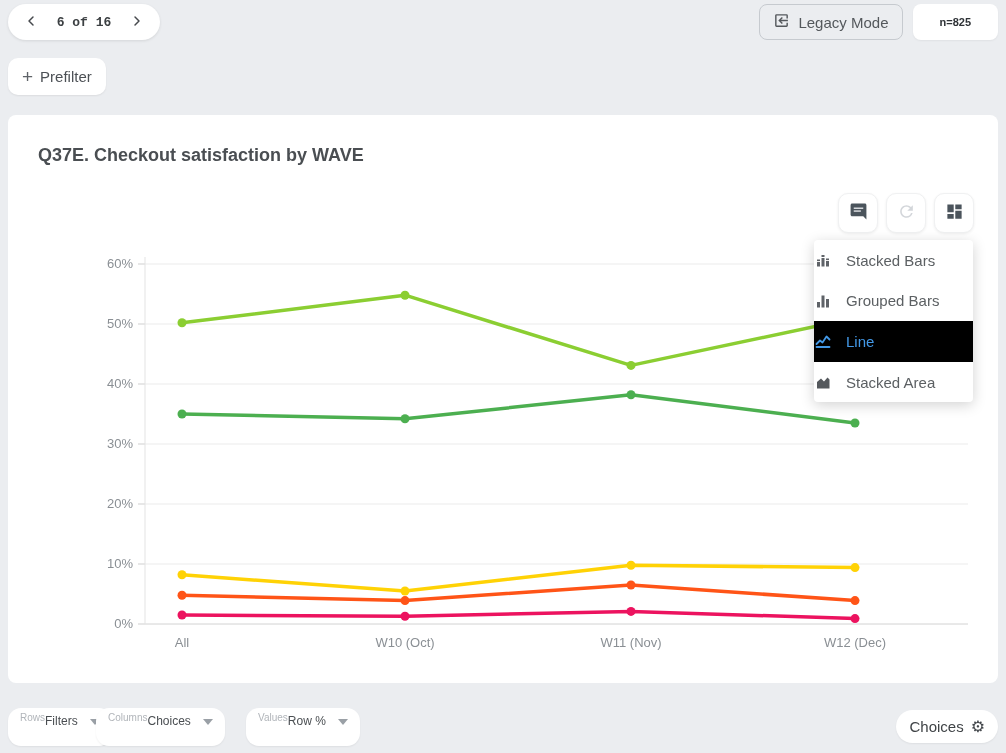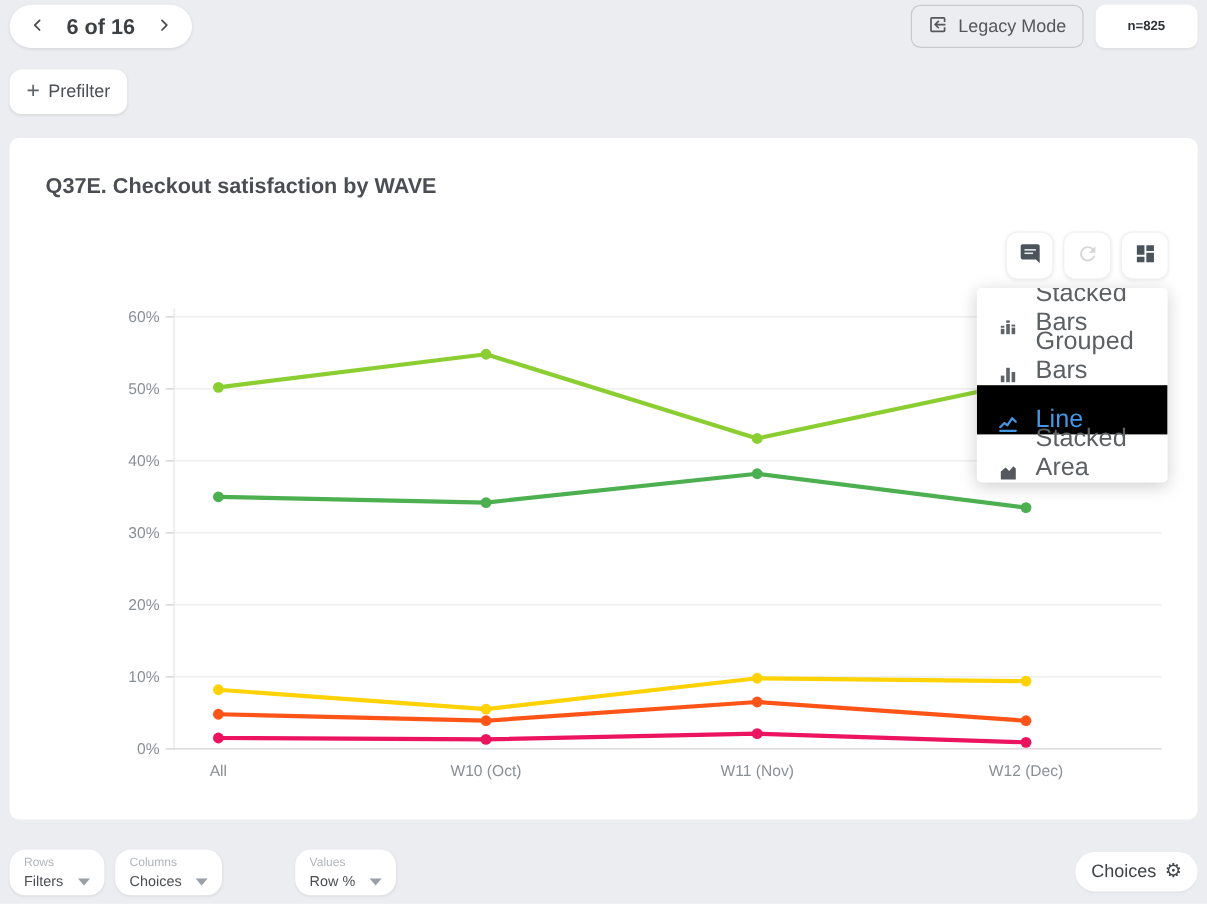--- a/index.html
+++ b/index.html
@@ -6,21 +6,21 @@
   html,body { width:1006px; height:753px; overflow:hidden;
     font-family:"Liberation Sans", sans-serif; background:#ebedf0; }
   button { font-family:"Liberation Sans", sans-serif; cursor:pointer; border:none; background:none; }
   .page { position:relative; width:1006px; height:753px; }
 
   
   .pagination-pill { position:absolute; left:8px; top:4px; width:152px; height:36px;
     background:#fff; border-radius:18px; box-shadow:0 1px 3px rgba(0,0,0,.10);
     display:flex; align-items:center; justify-content:space-between; padding:0 12px; }
   .chev { width:22px; height:22px; display:flex; align-items:center; justify-content:center; }
-  .pg-label { font-size:18px; font-weight:700; color:#3c4043; }
+  .pg-label { font-size:13px; font-weight:700; color:#3c4043;font-family:Liberation Mono, monospace; }
 
   .top-right { position:absolute; right:8px; top:4px; height:32px; display:flex; gap:10px; }
   .legacy-btn { height:36px; padding:0 13px; border:1px solid #c6cacf; border-radius:8px;
     display:flex; align-items:center; gap:8px; font-size:15px; color:#54585c; background:transparent; }
   .n-badge { height:36px; background:#fff; border-radius:8px; display:flex; align-items:center;
     padding:0 27px; font-weight:700; font-size:11px; color:#2f3337; box-shadow:0 1px 2px rgba(0,0,0,.05); }
 
   .prefilter { position:absolute; left:8px; top:58px; height:37px; background:#fff;
     border-radius:10px; padding:0 14px; display:flex; gap:7px; align-items:center;
     font-size:15px; color:#4c5055; box-shadow:0 1px 2px rgba(0,0,0,.07); }
@@ -35,29 +35,29 @@
   .tool-btn { width:40px; height:40px; border-radius:10px; background:#fff;
     border:1px solid #f0f1f2; box-shadow:0 1px 3px rgba(0,0,0,.07);
     display:flex; align-items:center; justify-content:center; }
 
   #chart-svg { position:absolute; left:0; top:0; }
   #chart-svg text { font-family:"Liberation Sans", sans-serif; }
 
   
   .chart-menu { position:absolute; left:806px; top:125px; width:159px; background:#fff;
     border-radius:4px; box-shadow:0 3px 14px rgba(0,0,0,.18); z-index:5; overflow:hidden; }
-  .menu-item { height:40.6px; display:flex; align-items:flex-end; gap:14px; padding-left:17px;
-    font-size:21px; color:#5c6063; }
+  .menu-item { height:40.6px; display:flex; align-items:center; gap:14px; padding-left:0;
+    font-size:15px; color:#5c6063; }
   .menu-item.selected { background:#000000; color:#4398e6; }
   .mi-icon { width:18px; height:18px; display:flex; align-items:center; justify-content:center; }
 
   
   .fpill { position:absolute; top:708px; height:38px; background:#fff; border-radius:13px;
     box-shadow:0 1px 2px rgba(0,0,0,.06); padding:4px 12px 0 12px;
-    display:flex; flex-direction:column; justify-content:center; align-items:flex-start; text-align:left; }
+    display:flex; flex-direction:row; justify-content:center; align-items:flex-start; text-align:left; }
   .fcat { font-size:10px; color:#b1b5ba; line-height:11px; }
   .frow { display:flex; align-items:center; gap:12px; }
   .fval { font-size:12px; color:#4a4e52; line-height:19px; }
   .caret { width:0; height:0; border-left:5px solid transparent; border-right:5px solid transparent;
     border-top:6px solid #9aa0a6; margin-top:1px; }
   #fp1 { left:8px; }  #fp2 { left:96px; }  #fp3 { left:206px;margin-left:40px; }
   .choices-btn { position:absolute; right:8px; top:710px; height:33px; border-radius:17px;
     background:#fff; padding:0 13px; display:flex; align-items:center; gap:7px;
     font-size:15px; color:#3f4346; box-shadow:0 1px 2px rgba(0,0,0,.06); }
   .gear { font-size:16px; color:#43474b; line-height:16px; }

